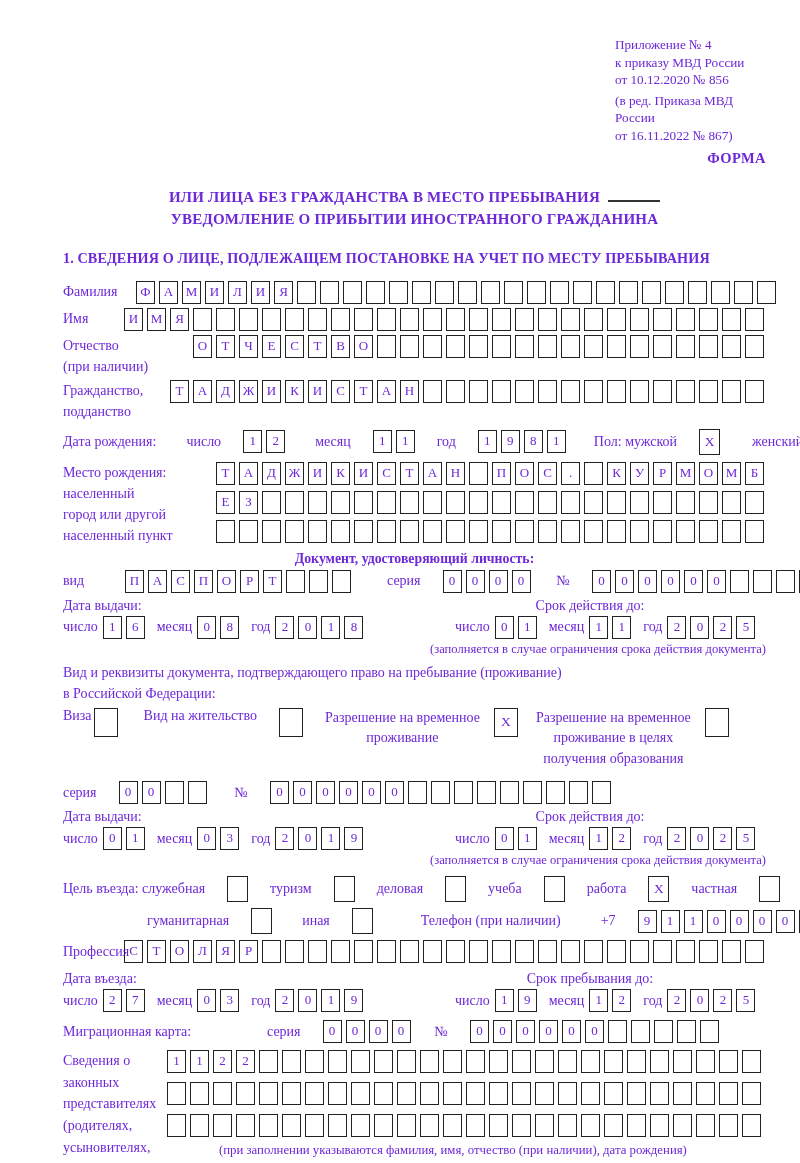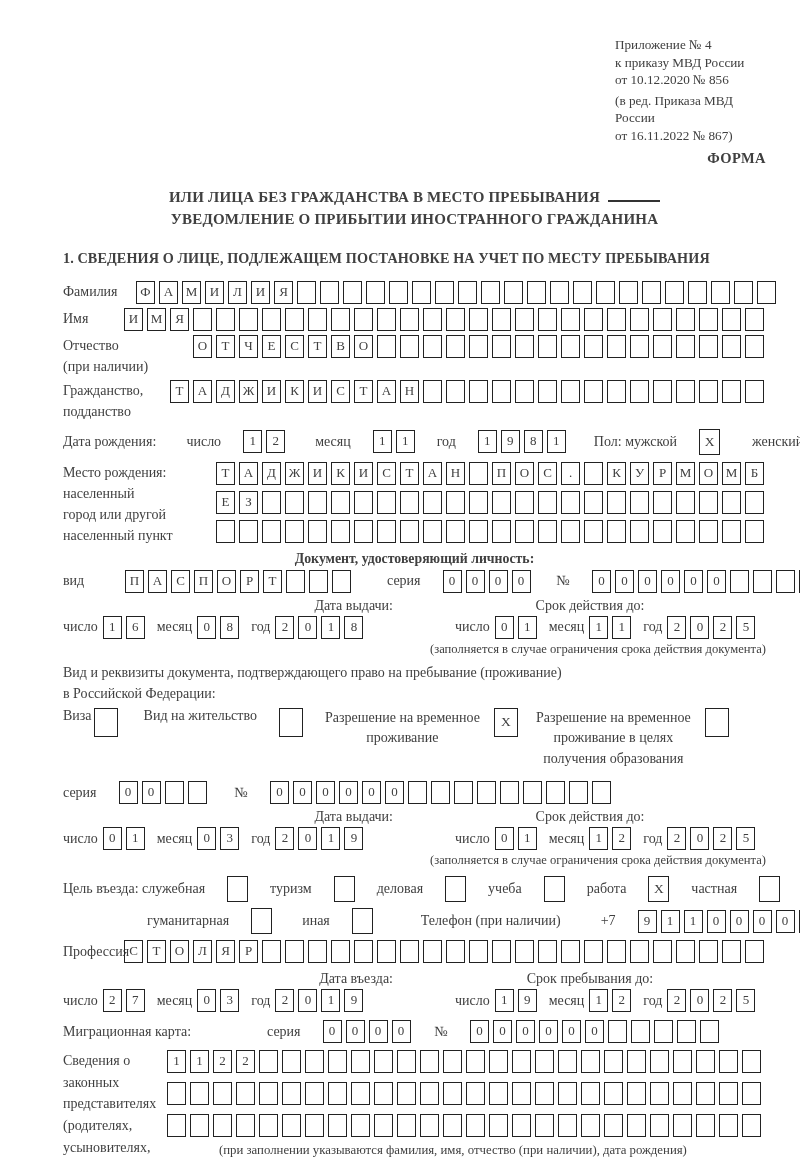--- a/index.html
+++ b/index.html
@@ -3,21 +3,21 @@
 <meta charset="utf-8">
 <style>
   html,body{margin:0;padding:0;background:#ffffff;}
   .page{
     position:relative;
     width:800px;height:1163px;
     box-sizing:border-box;
     padding:36px 34px 0 63px;
     overflow:hidden;
     background:#fff;
-    color:#404040;
+    color:#6d28d9;
     font-family:"Liberation Serif","DejaVu Serif",serif;
     font-size:14px;
   }
   .hdr{margin-left:552px;font-size:13.2px;line-height:1.33;}
   .hdr .sub{margin-top:3px;}
   .forma{margin-top:6px;text-align:right;font-weight:bold;font-size:14.5px;letter-spacing:.4px;}
   .title{margin-top:18px;text-align:center;font-weight:bold;font-size:15px;line-height:1.45;letter-spacing:.2px;}
   .title-underline{display:inline-block;width:52px;border-bottom:2px solid #333;height:1em;vertical-align:baseline;margin-left:8px;}
   .sec{margin-top:19px;font-weight:bold;font-size:14.2px;letter-spacing:.1px;}
 
@@ -43,21 +43,21 @@
   .w-cit{width:107px;line-height:1.5;}
   .w-place{width:153px;line-height:1.5;}
   .w-rep{width:104px;line-height:1.55;}
 
   .center-bold{margin-top:5px;text-align:center;font-weight:bold;font-size:13.8px;}
 
   .dgroup{display:flex;align-items:center;}
   .dgroup .dlbl{margin-right:5px;}
   .dgroup .dlbl.mid{margin-left:12px;}
   .dates-labels{display:flex;font-size:14px;}
-  .dl1{width:330px;text-align:right;}
+  .dl1{width:330px;text-align:left;}
   .dl2{margin-left:62px;width:270px;text-align:center;}
   .dates-rows{display:flex;margin-top:2px;}
   .dcol1{width:392px;}
   .note-right{margin-top:3px;text-align:right;font-size:12.6px;}
 
   .gap6{gap:22px;}
   .mt3{margin-top:3px;} .mt4{margin-top:4px;} .mt5{margin-top:5px;}
   .mt6{margin-top:6px;} .mt7{margin-top:7px;} .mt8{margin-top:8px;} .mt12{margin-top:12px;} .mt14{margin-top:14px;gap:12px;}
   .permit-opt{text-align:center;line-height:1.45;}
   .rep-note{margin-top:6px;padding-left:52px;font-size:12.8px;}

